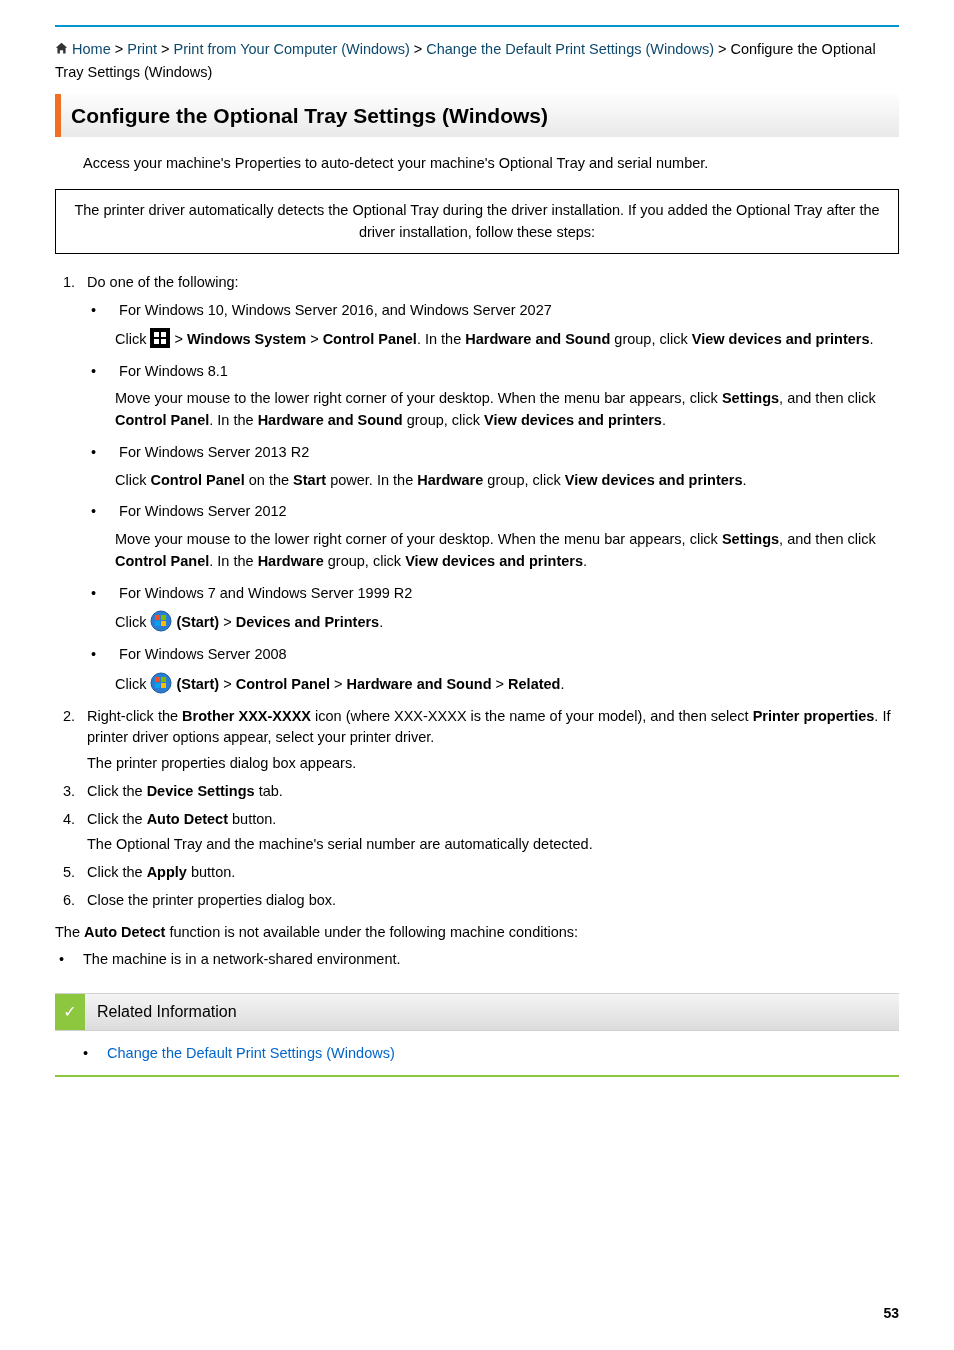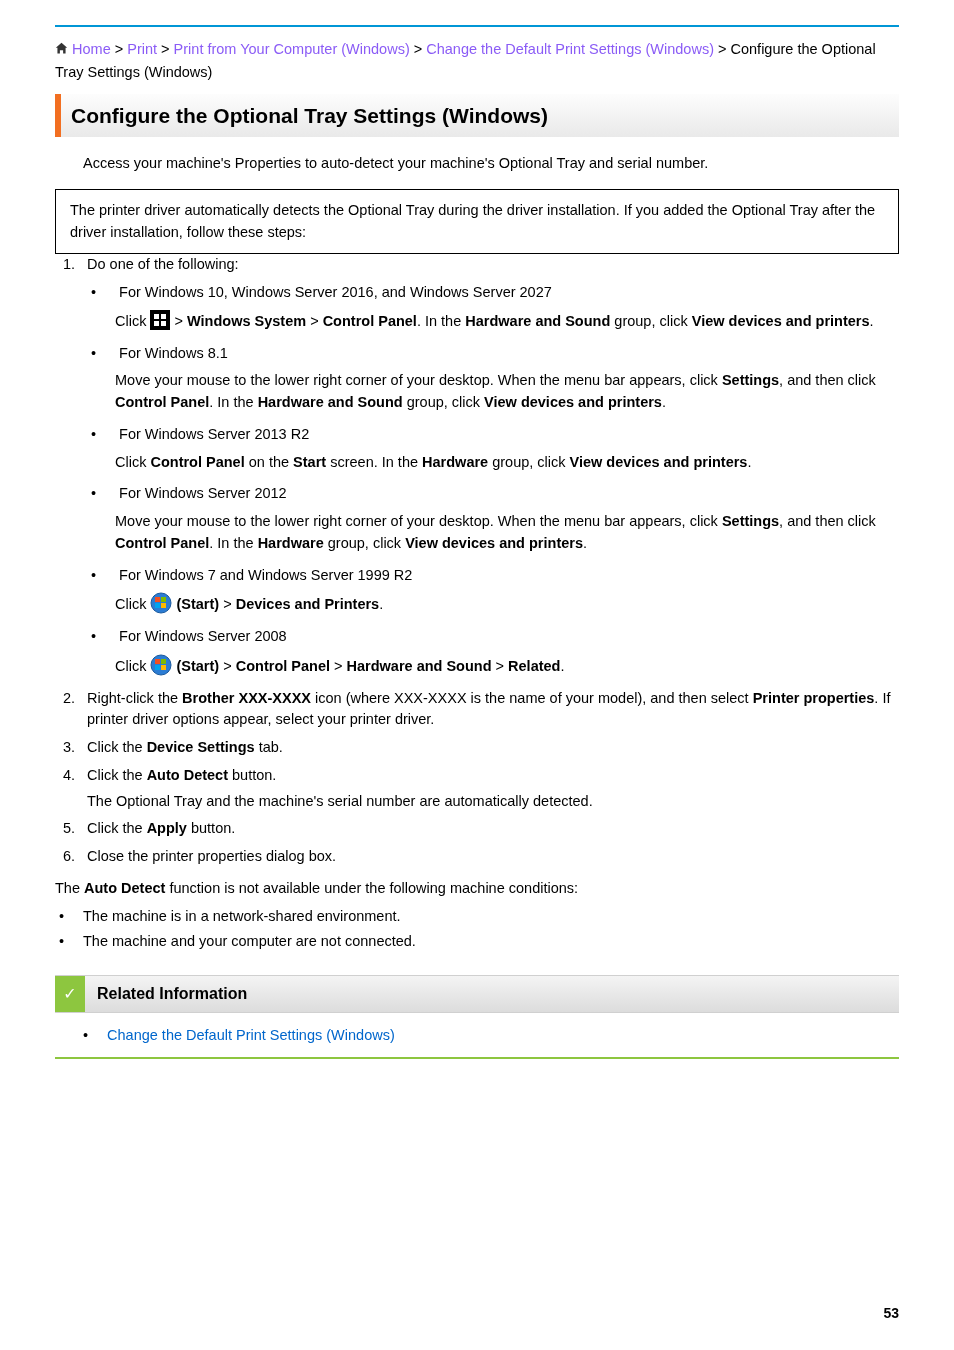--- a/index.html
+++ b/index.html
@@ -17,21 +17,21 @@
     padding: 25px 55px 30px 55px;
   }
   .top-rule {
     border-top: 2px solid #0096d6;
     margin-bottom: 12px;
   }
   .breadcrumb {
     font-size: 14.5px;
     margin-bottom: 10px;
   }
-  .breadcrumb a { color: #8b5cf6; text-decoration: none; }
+  .breadcrumb a { color: #0c4a6e; text-decoration: none; }
   .breadcrumb .home-icon {
     display: inline-block;
     vertical-align: -1px;
   }
   .home-icon svg { width: 13px; height: 13px; }
   .title-bar {
     border-left: 6px solid #f26f21;
     background: linear-gradient(to bottom, #fdfdfd 0%, #e9e9e9 100%);
     padding: 6px 10px;
     margin-bottom: 16px;
@@ -39,21 +39,22 @@
   .title-bar h1 {
     font-size: 21px;
     font-weight: bold;
   }
   .intro {
     margin: 0 0 14px 28px;
   }
   .note-box {
     border: 1px solid #000;
     padding: 10px 14px;
-    margin: 0 0 0 0;
+    margin: 0 0 18px 0;
+    text-align: center;
   }
   ol.steps {
     list-style: decimal;
     margin-left: 24px;
   }
   ol.steps > li {
     padding-left: 8px;
     margin-bottom: 6px;
   }
   ul.sub {
@@ -115,21 +116,21 @@
   .related-bar .check {
     width: 30px;
     background: #8dc63f;
     display: flex;
     align-items: center;
     justify-content: center;
     color: #fff;
     font-size: 16px;
   }
   .related-bar .label {
-    font-weight: bold;
+    font-weight: normal;
     font-size: 16px;
     padding: 6px 12px;
   }
   ul.related {
     list-style: none;
     margin: 12px 0 0 28px;
   }
   ul.related > li::before {
     content: "•";
     display: inline-block;
@@ -200,21 +201,21 @@
         </li>
         <li>
           <span class="sub-head">For Windows 8.1</span>
           <div class="sub-body">
             <span>Move your mouse to the lower right corner of your desktop. When the menu bar appears, click </span><strong>Settings</strong><span>, and then click </span><strong>Control Panel</strong><span>. In the </span><strong>Hardware and Sound</strong><span> group, click </span><strong>View devices and printers</strong><span>.</span>
           </div>
         </li>
         <li>
           <span class="sub-head">For Windows Server 2013 R2</span>
           <div class="sub-body">
-            <span>Click </span><strong>Control Panel</strong><span> on the </span><strong>Start</strong><span> screen. In the </span><strong>Hardware</strong><span> group, click </span><strong>View devices and printers</strong><span>.</span>
+            <span>Click </span><strong>Control Panel</strong><span> on the </span><strong>Start</strong><span> power. In the </span><strong>Hardware</strong><span> group, click </span><strong>View devices and printers</strong><span>.</span>
           </div>
         </li>
         <li>
           <span class="sub-head">For Windows Server 2012</span>
           <div class="sub-body">
             <span>Move your mouse to the lower right corner of your desktop. When the menu bar appears, click </span><strong>Settings</strong><span>, and then click </span><strong>Control Panel</strong><span>. In the </span><strong>Hardware</strong><span> group, click </span><strong>View devices and printers</strong><span>.</span>
           </div>
         </li>
         <li>
           <span class="sub-head">For Windows 7 and Windows Server 1999 R2</span>
@@ -238,20 +239,21 @@
                   <rect x="5" y="11" width="5" height="5" fill="#00a4ef"></rect>
                   <rect x="11" y="11" width="5" height="5" fill="#ffb900"></rect>
                 </svg></span><strong> (Start)</strong><span> &gt; </span><strong>Control Panel</strong><span> &gt; </span><strong>Hardware and Sound</strong><span> &gt; </span><strong>Related</strong><span>.</span>
           </div>
         </li>
       </ul>
     </li>
 
     <li>
       <span>Right-click the </span><strong>Brother XXX-XXXX</strong><span> icon (where XXX-XXXX is the name of your model), and then select </span><strong>Printer properties</strong><span>. If printer driver options appear, select your printer driver.</span>
+      <div class="step-body">The printer properties dialog box appears.</div>
     </li>
 
     <li>
       <span>Click the </span><strong>Device Settings</strong><span> tab.</span>
     </li>
 
     <li>
       <span>Click the </span><strong>Auto Detect</strong><span> button.</span>
       <div class="step-body">The Optional Tray and the machine's serial number are automatically detected.</div>
     </li>
@@ -263,21 +265,20 @@
     <li>
       <span>Close the printer properties dialog box.</span>
     </li>
   </ol>
 
   <p class="after-list">
     <span>The </span><strong>Auto Detect</strong><span> function is not available under the following machine conditions:</span>
   </p>
   <ul class="cond">
     <li>The machine is in a network-shared environment.</li>
-    <li>The machine and your computer are not connected.</li>
   </ul>
 
   <div class="related-bar">
     <div class="check">✓</div>
     <div class="label">Related Information</div>
   </div>
   <ul class="related">
     <li>
       <a href="#"><span>Change the Default Print Settings (Windows)</span></a>
     </li>

